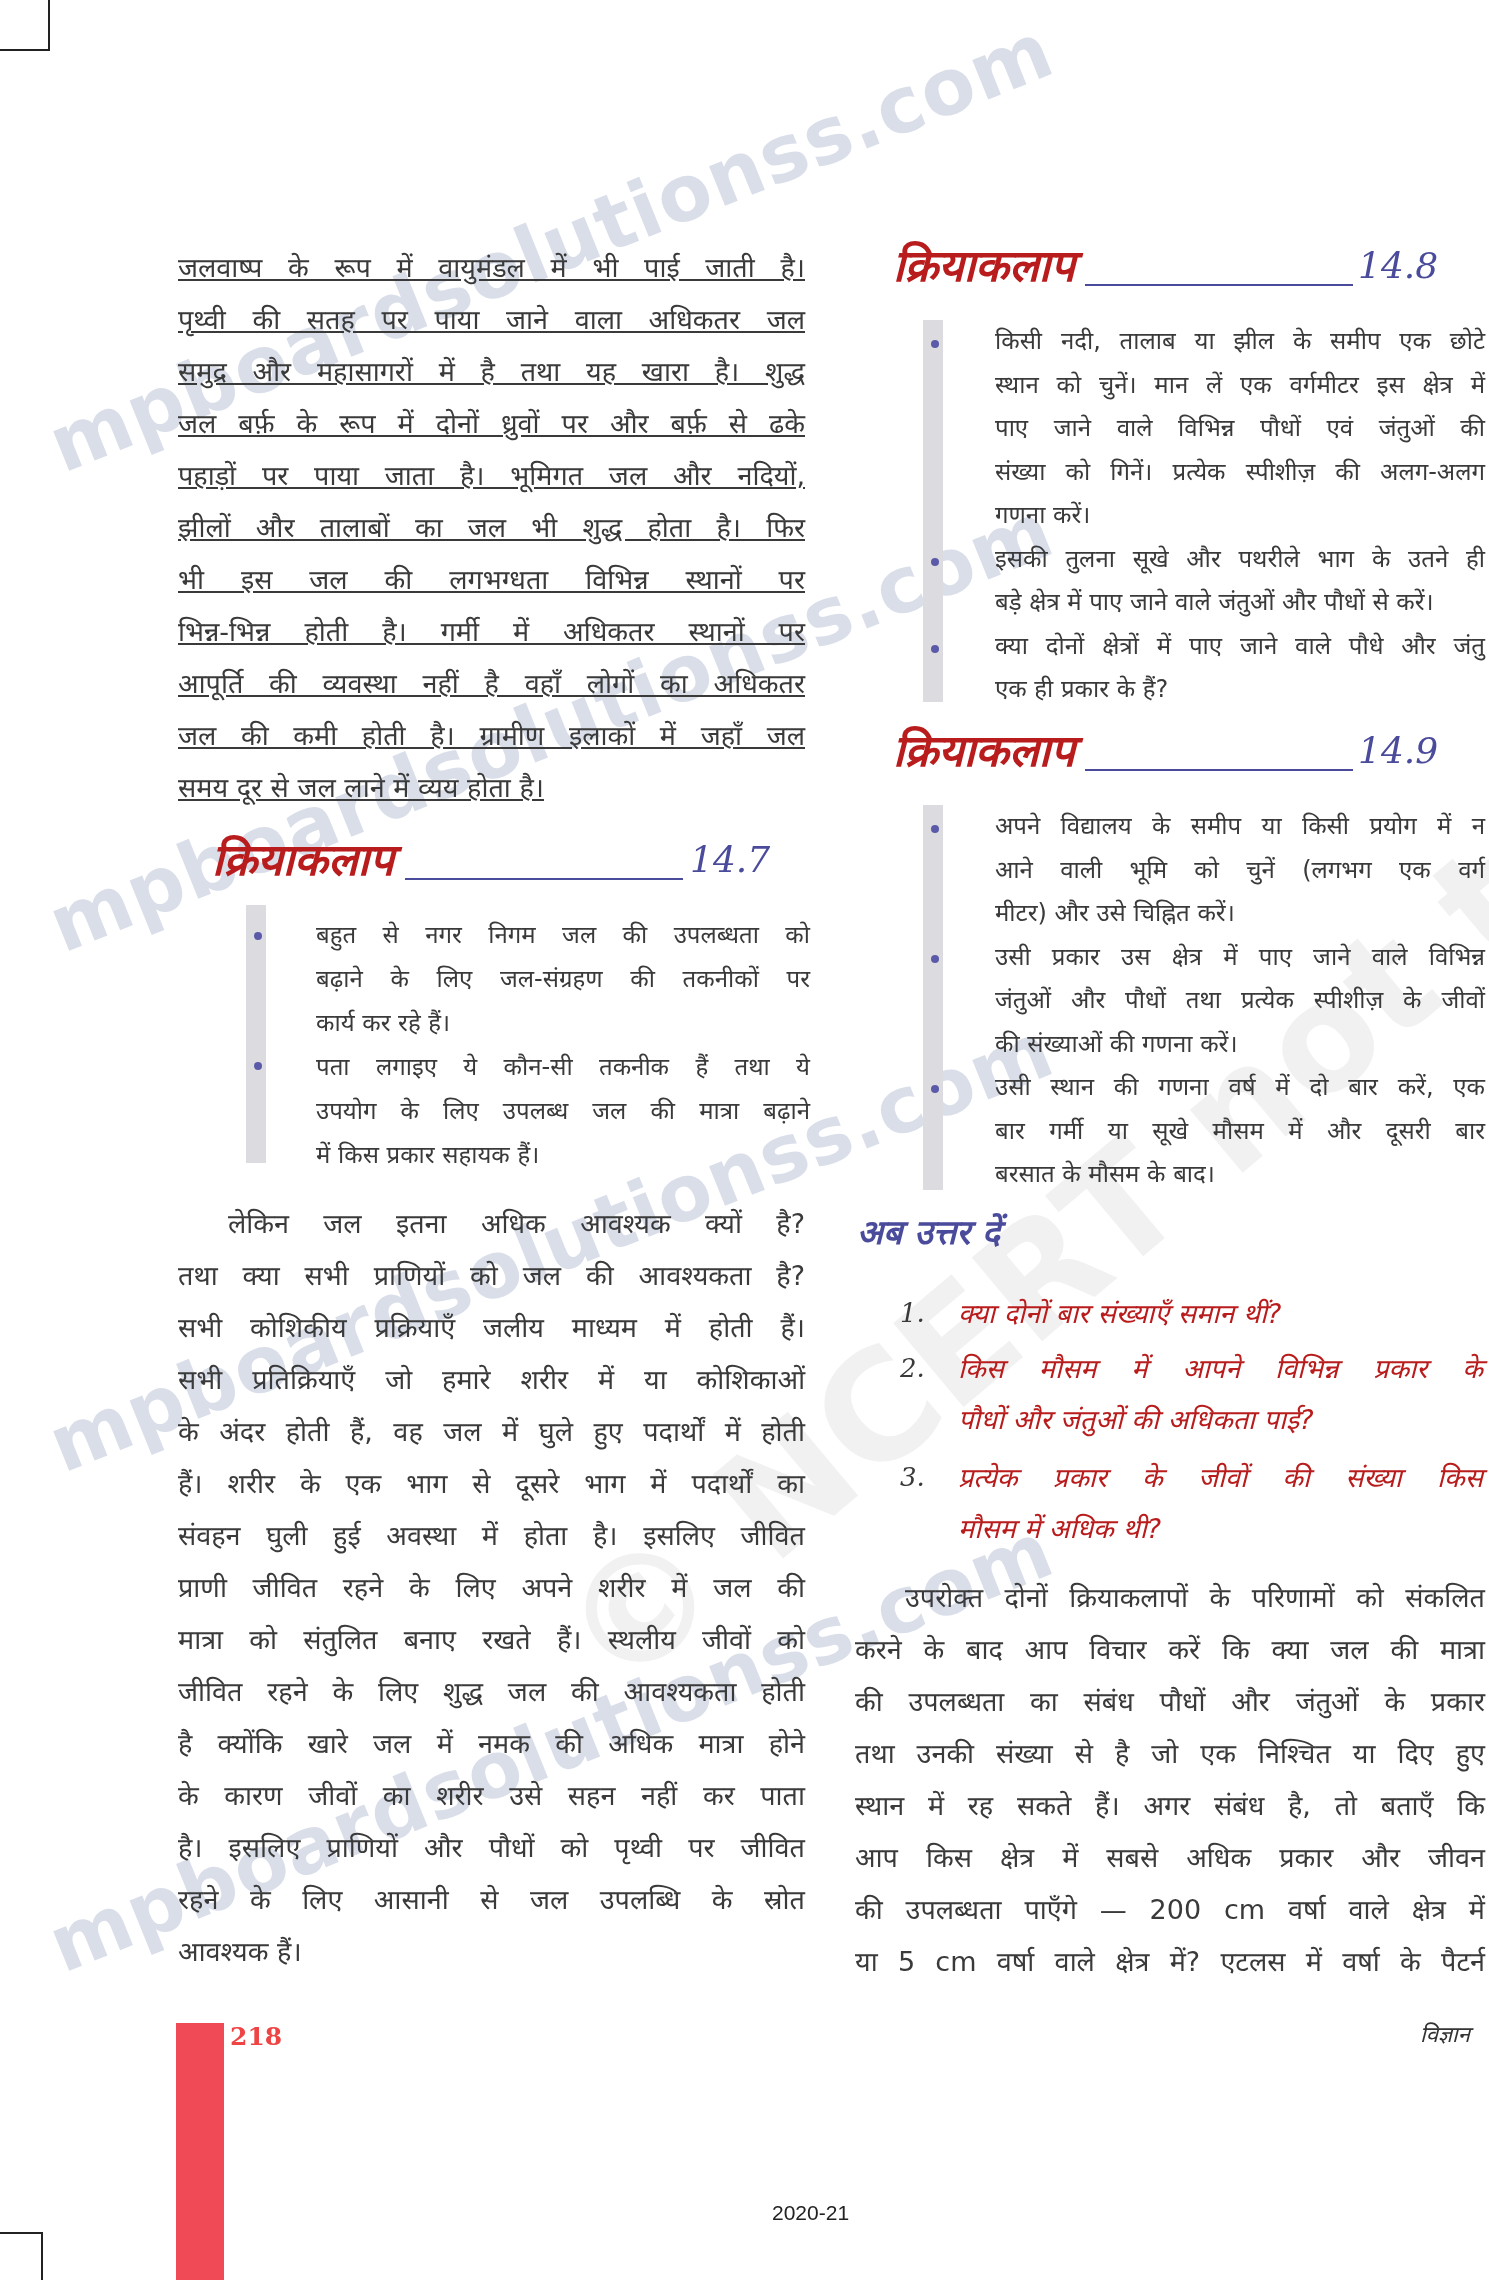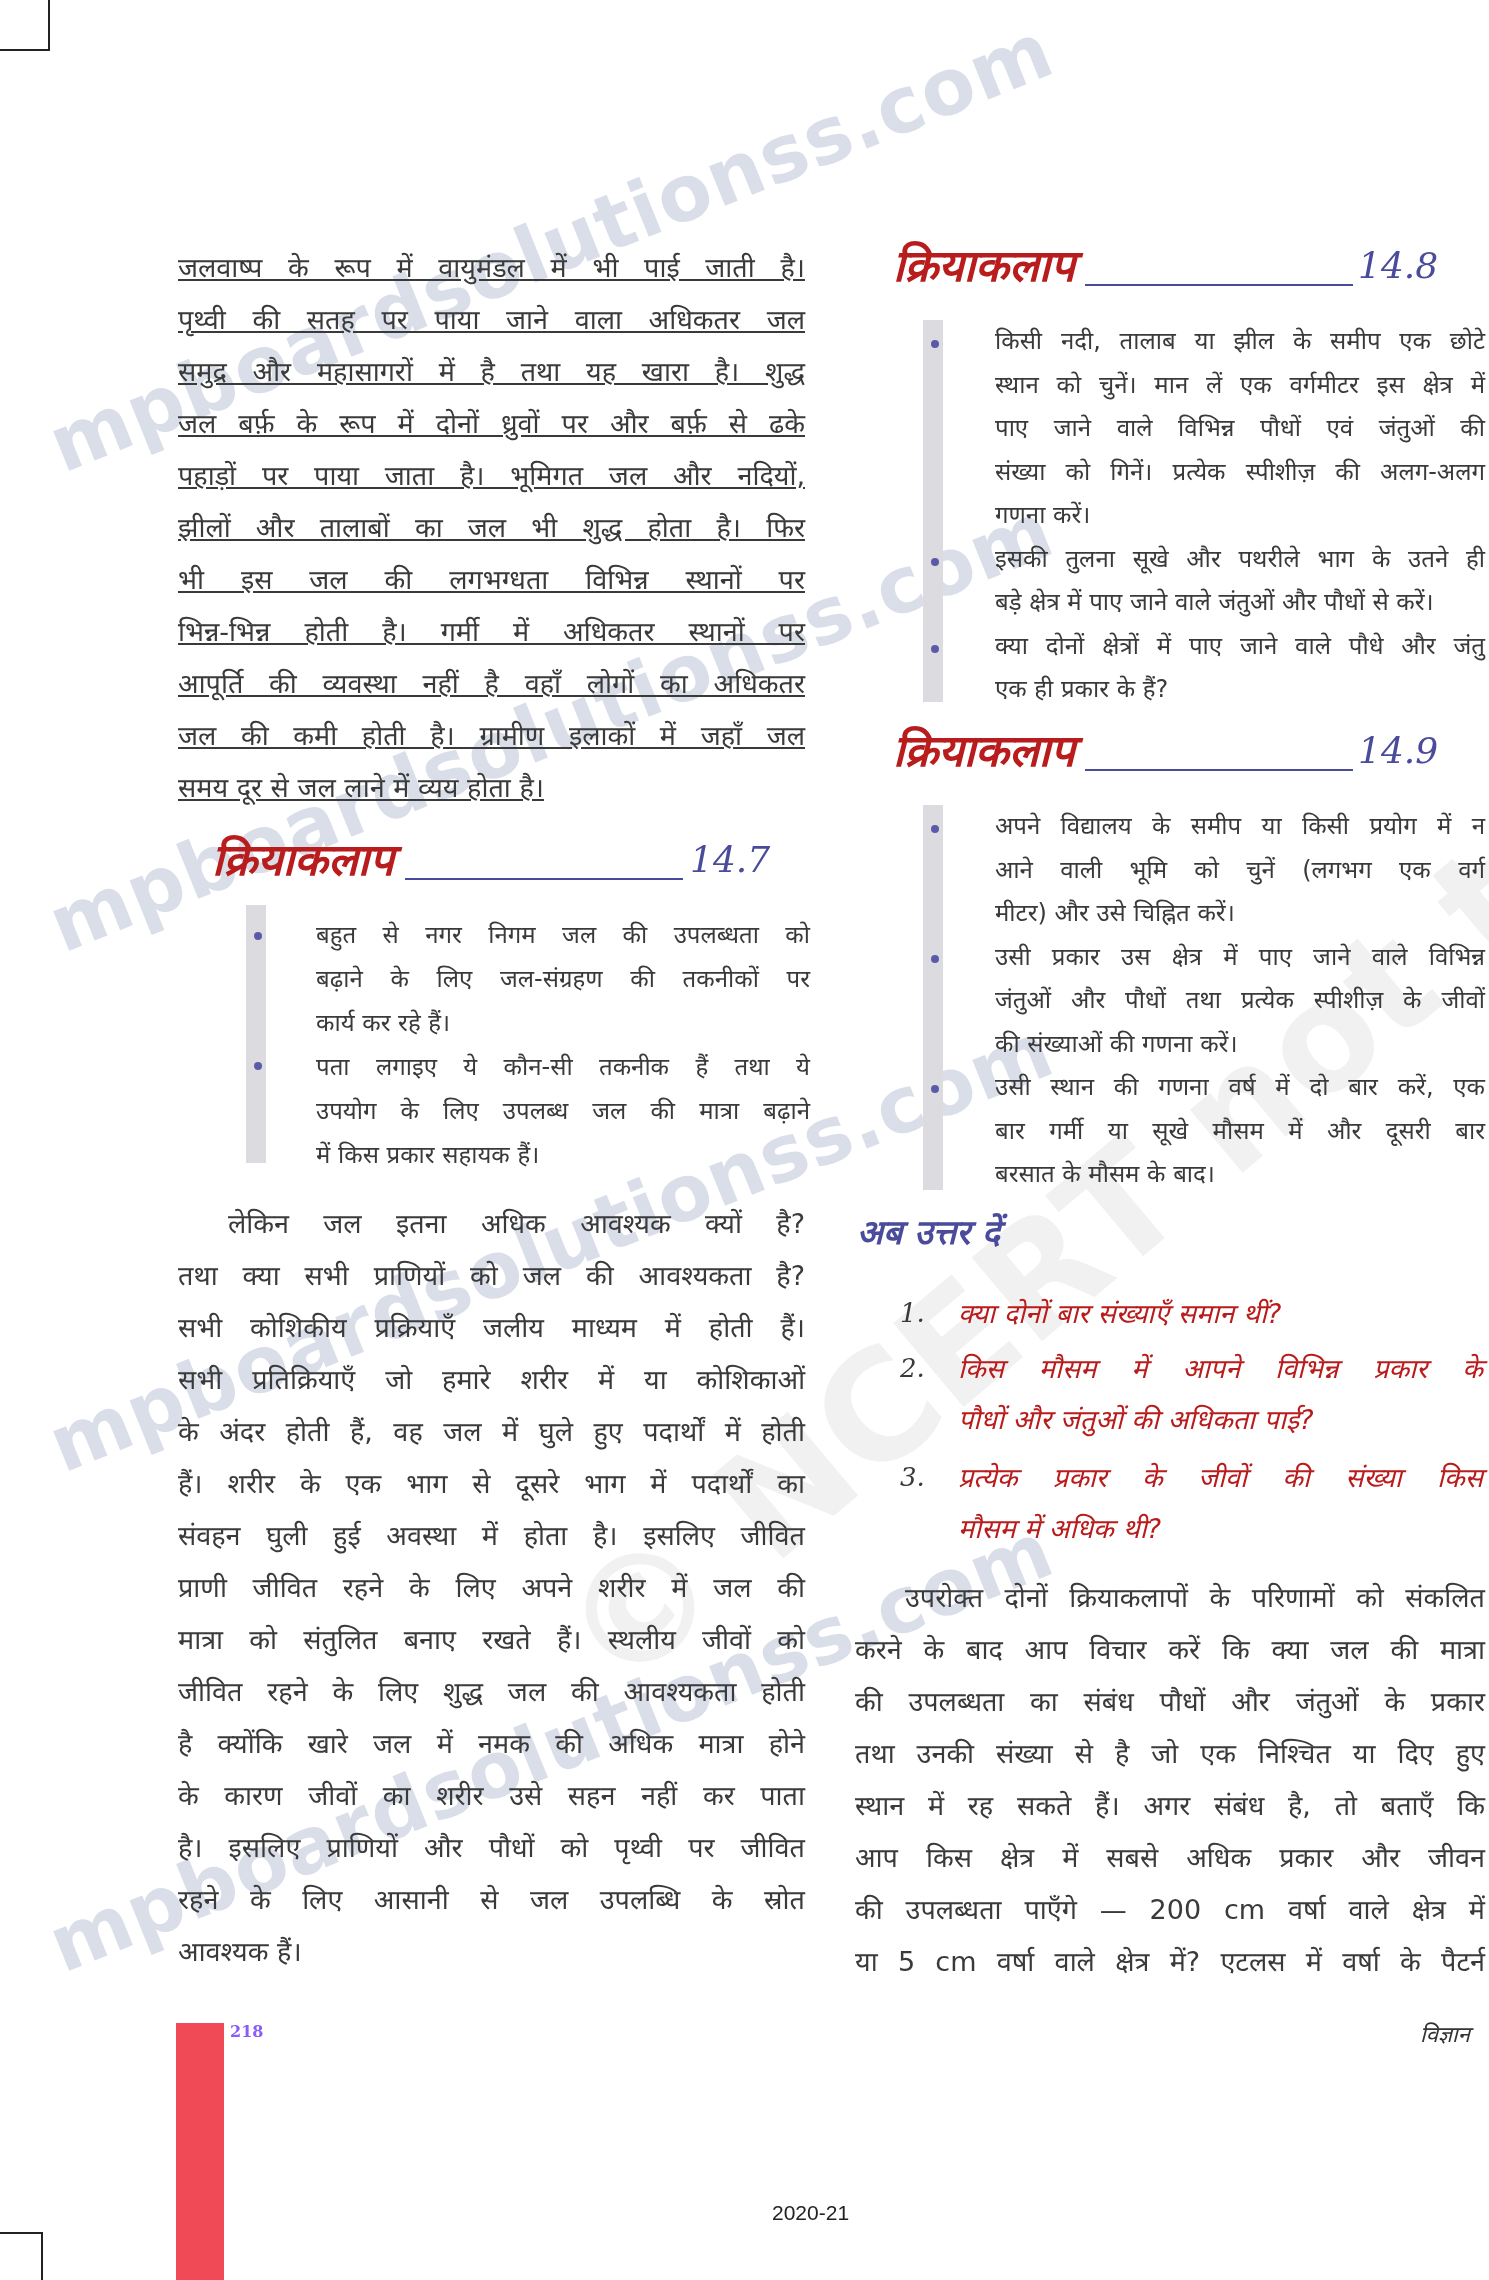--- a/index.html
+++ b/index.html
@@ -40,21 +40,21 @@
   .box .bullet { position:absolute; width:8px; height:8px; border-radius:50%; background:#5a5aa8; }
   .box .bline { display:block; white-space:nowrap; text-align:justify; text-align-last:justify; }
   .box .bline.lastline { text-align-last:left; }
 
   .ans-heading { position:absolute; font-style:italic; font-weight:bold; color:#4b4b9c; font-size:34px; }
   .q-num { position:absolute; font-family:"DejaVu Serif", serif; font-style:italic; font-size:26px; color:#3a3a3a; }
   .q-line { position:absolute; font-style:italic; font-size:27px; color:#b91c1c; white-space:nowrap; text-align:justify; text-align-last:justify; }
   .q-line.lastline { text-align-last:left; }
 
   .footer-bar { position:absolute; left:176px; top:2023px; width:48px; height:257px; background:#ef4a55; }
-  .page-num { position:absolute; left:230px; top:2022px; font-family:"DejaVu Serif", serif; font-weight:bold; font-size:16px; color:#8b5cf6; }
+  .page-num { position:absolute; left:230px; top:2022px; font-family:"DejaVu Serif", serif; font-weight:bold; font-size:25px; color:#ef4444; }
   .book-name { position:absolute; left:1420px; top:2018px; font-style:italic; font-size:22px; color:#333; }
   .year { position:absolute; left:772px; top:2201px; font-family:"Liberation Sans", sans-serif; font-size:21px; color:#222; }
 </style>
 </head>
 <body>
 
 <div class="crop crop-tl"></div>
 <div class="crop crop-bl"></div>
 
 <div class="wm-ncert" style="left:640px; top:1550px; transform:rotate(-40deg);">© NCERT not to be republished</div>

